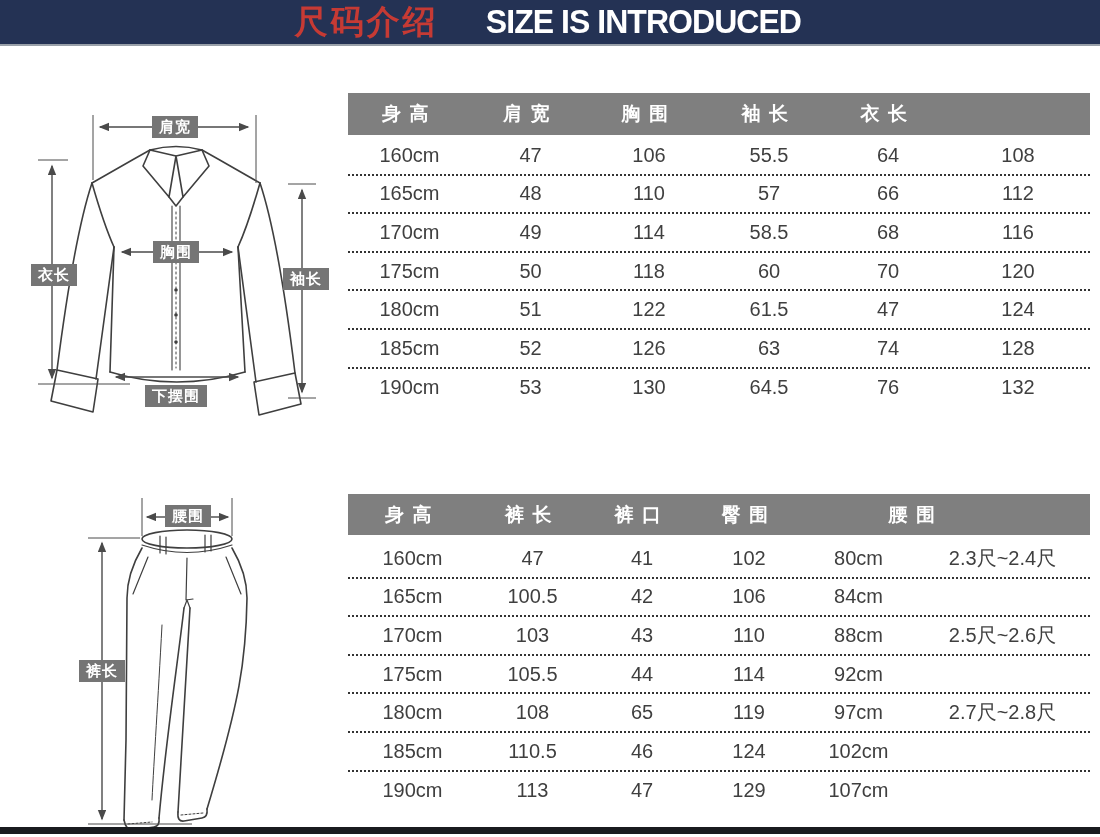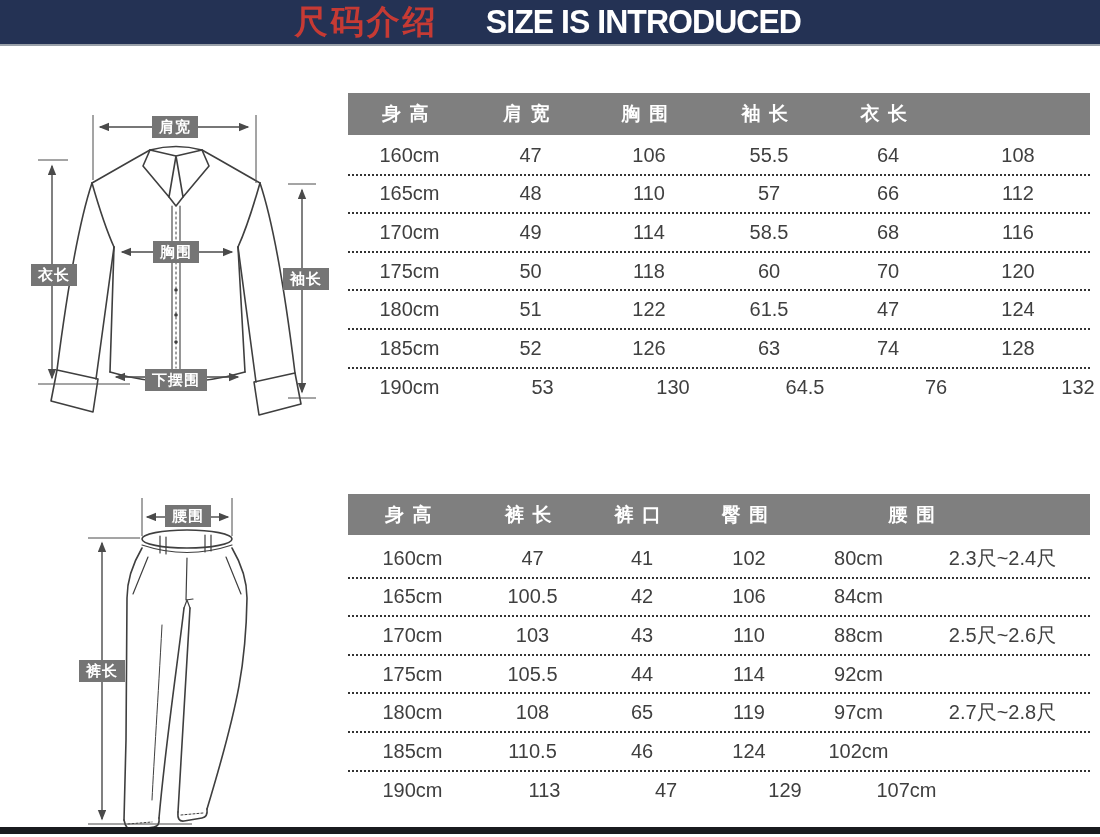--- a/index.html
+++ b/index.html
@@ -50,21 +50,21 @@
   #pants-table .thead{grid-template-columns:129px 111px 108px 106px 113px 175px;height:41px;}
   .hcell{text-align:center;letter-spacing:.45em;}
   #pants-table .hcell:nth-child(5){grid-column:5/7;transform:translateX(-30px);}
   .trows{width:742px;}
   #shirt-table .trows{margin-top:2px;}
   #pants-table .trows{margin-top:5px;}
   .trow{
     display:grid;align-items:center;height:38.6px;
     border-bottom:2px dotted #333333;box-sizing:border-box;
   }
-  .trow:last-child{border-bottom:none;gap:12px;}
+  .trow:last-child{border-bottom:none;}
   #shirt-table .trow{grid-template-columns:123px 119px 118px 122px 116px 144px;}
   #pants-table .trow{grid-template-columns:129px 111px 108px 106px 113px 175px;}
   .tcell{text-align:center;font-size:20px;color:#3f3f3f;}
   
   .bottom-bar{
     position:absolute;left:0;top:827px;width:1100px;height:7px;
     background:#191b1f;
   }
 </style>
 </head>
@@ -173,21 +173,21 @@
       <line x1="102" y1="543" x2="102" y2="819" marker-start="url(#ah)" marker-end="url(#ah)"></line>
       <line x1="88" y1="538" x2="140" y2="538" stroke-width="1"></line>
       <line x1="88" y1="824" x2="192" y2="824" stroke-width="1"></line>
     </g>
   </svg>
 
   <div class="dim-label" style="left:175px;top:127px;">肩宽</div>
   <div class="dim-label" style="left:176px;top:252px;">胸围</div>
   <div class="dim-label" style="left:54px;top:275px;">衣长</div>
   <div class="dim-label" style="left:306px;top:279px;">袖长</div>
-  <div class="dim-label" style="left:176px;top:380px;">下摆围</div>
+  <div class="dim-label" style="left:176px;top:396px;">下摆围</div>
 
   <div class="dim-label" style="left:188px;top:516px;">腰围</div>
   <div class="dim-label" style="left:102px;top:671px;">裤长</div>
 
   <div class="size-table" id="shirt-table">
     <div class="thead">
       <div class="hcell">身高</div>
       <div class="hcell">肩宽</div>
       <div class="hcell">胸围</div>
       <div class="hcell">袖长</div>

